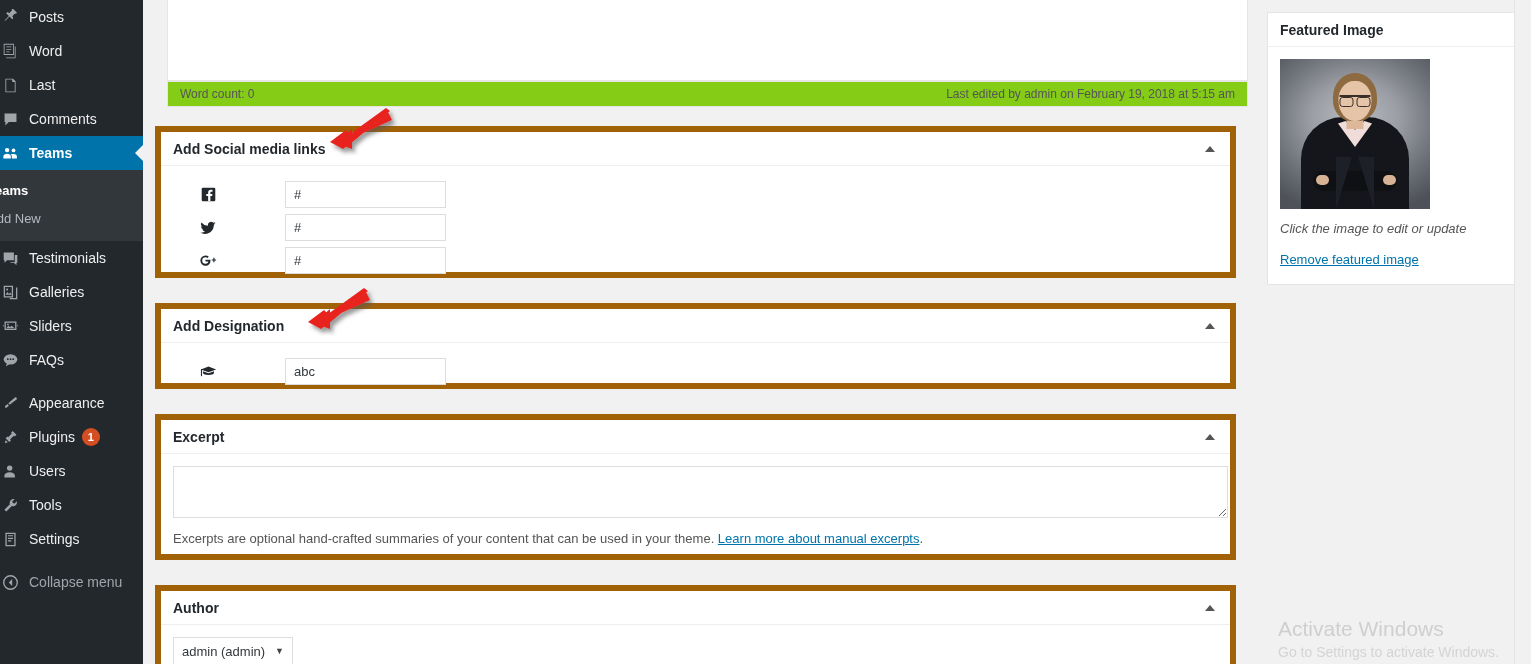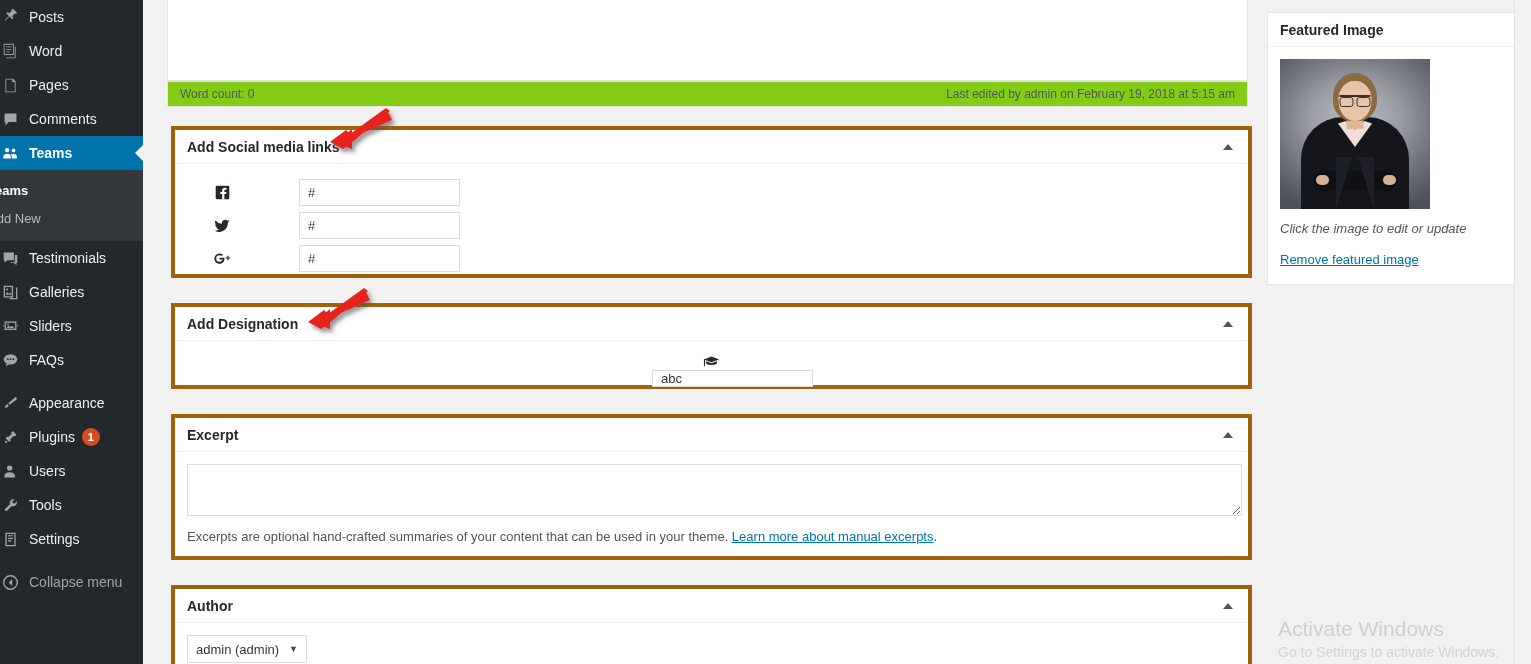--- a/index.html
+++ b/index.html
@@ -111,24 +111,24 @@
     border-top: 1px solid #e5e5e5;
     display: flex; align-items: center;
     padding: 0 12px;
     font-size: 12px;
     color: #555;
   }
   .wordcount-bar .wc-right { margin-left: auto; }
 
   .postbox {
     position: absolute;
-    left: 28px;
+    left: 12px;
     width: 1081px;
     background: #fff;
-    border: 4px solid #a16207;
+    border: 6px solid #a16207;
   }
   .pb-header {
     position: relative;
     height: 34px;
     display: flex; align-items: center;
     padding: 0 12px;
     border-bottom: 1px solid #eee;
   }
   .pb-title {
     font-size: 14px;
@@ -166,21 +166,21 @@
     background: #fff;
     font-family: "Liberation Sans", sans-serif;
     font-size: 13px;
     color: #32373c;
     padding: 0 8px;
     margin-left: 42px;
     outline: none;
   }
 
   
-  .drow { display: flex; align-items: center; height: 33px; flex-direction: column; }
+  .drow { display: flex; align-items: center; height: 33px; }
   .drow .sicon {
     width: 70px;
     display: flex; align-items: center; justify-content: center;
     color: #23282d;
   }
   .drow .sfield {
     width: 161px; height: 27px;
     border: 1px solid #ddd;
     background: #fff;
     font-family: "Liberation Sans", sans-serif;
@@ -397,21 +397,21 @@
       </span>
       <span class="mi-label">Word</span>
     </div>
 
     <div class="menu-item">
       <span class="mi-icon">
         <svg width="17" height="17" viewBox="0 0 20 20" fill="currentColor">
             <path d="M4 2h9l3 3v13H4V2zm1 1v14h10V6h-3V3H5z"></path>
           </svg>
       </span>
-      <span class="mi-label">Pages</span>
+      <span class="mi-label">Last</span>
     </div>
 
     <div class="menu-item">
       <span class="mi-icon">
         <svg width="17" height="17" viewBox="0 0 20 20" fill="currentColor">
             <path d="M3 3h14v10H8l-4 4v-4H3V3z"></path>
           </svg>
       </span>
       <span class="mi-label">Comments</span>
     </div>

